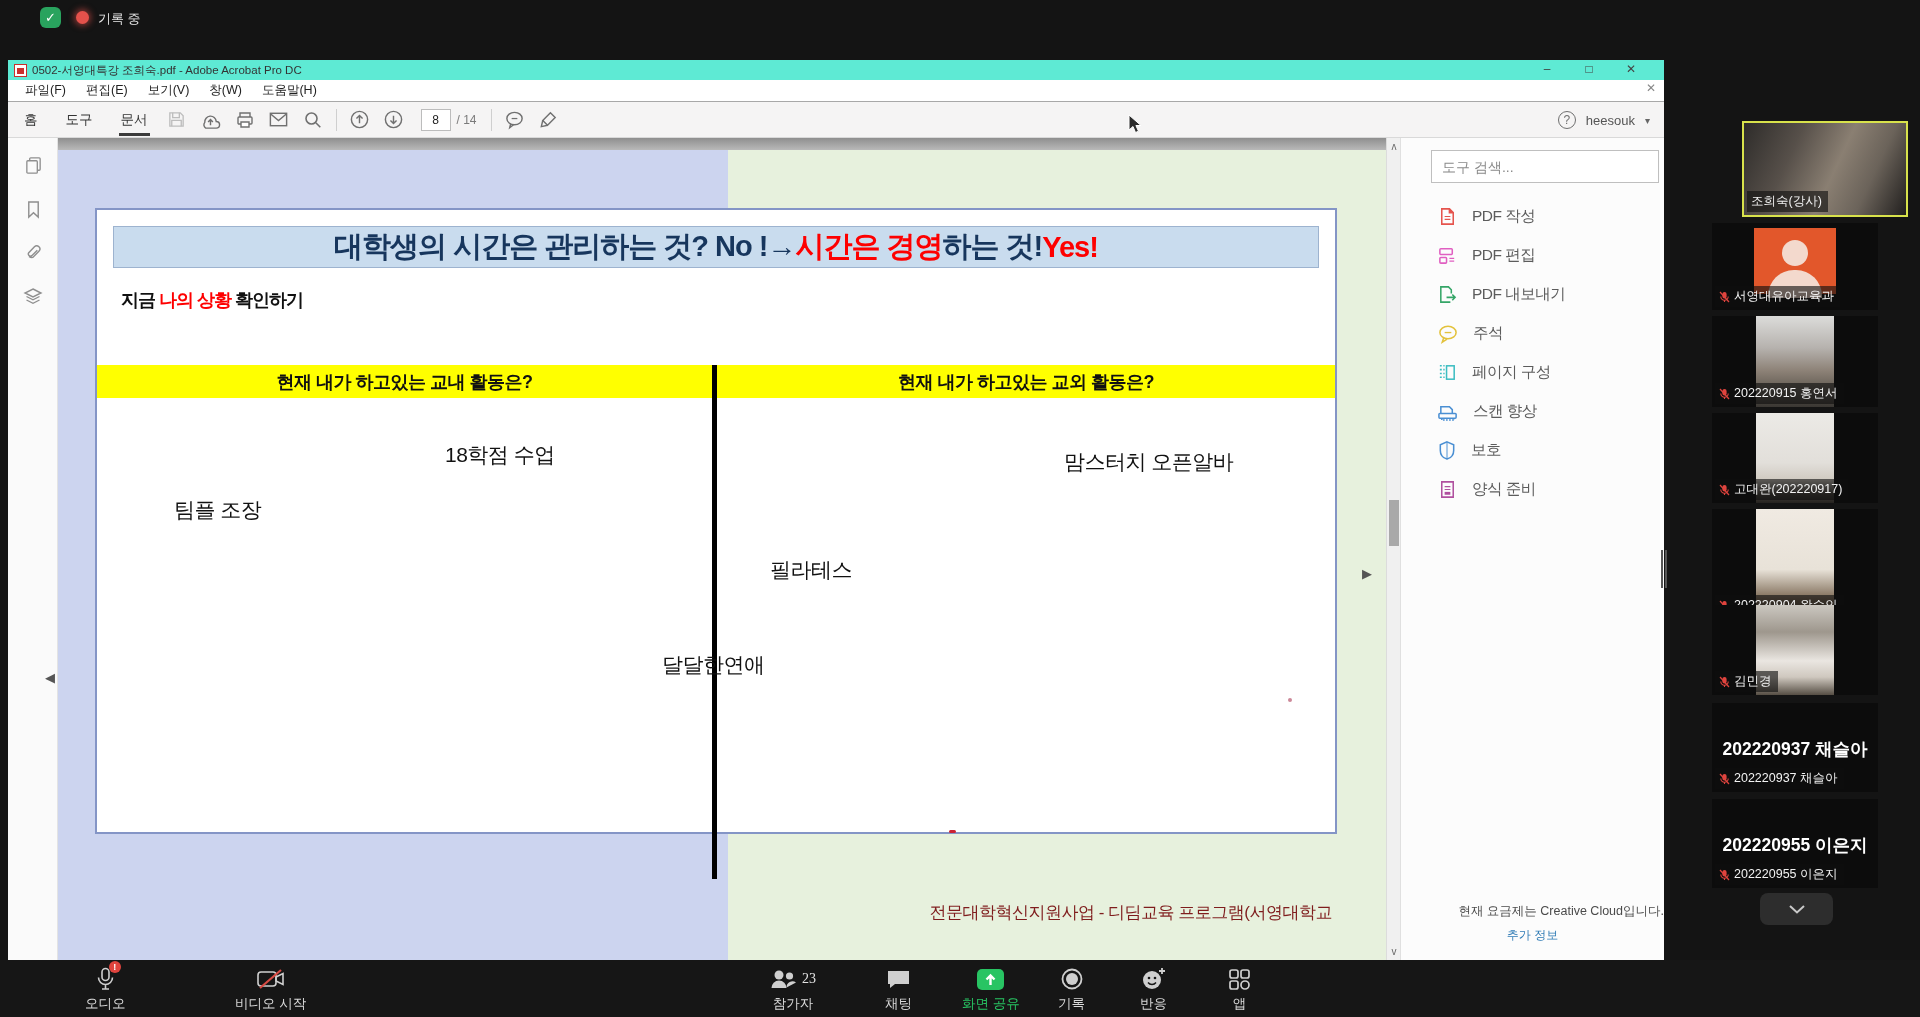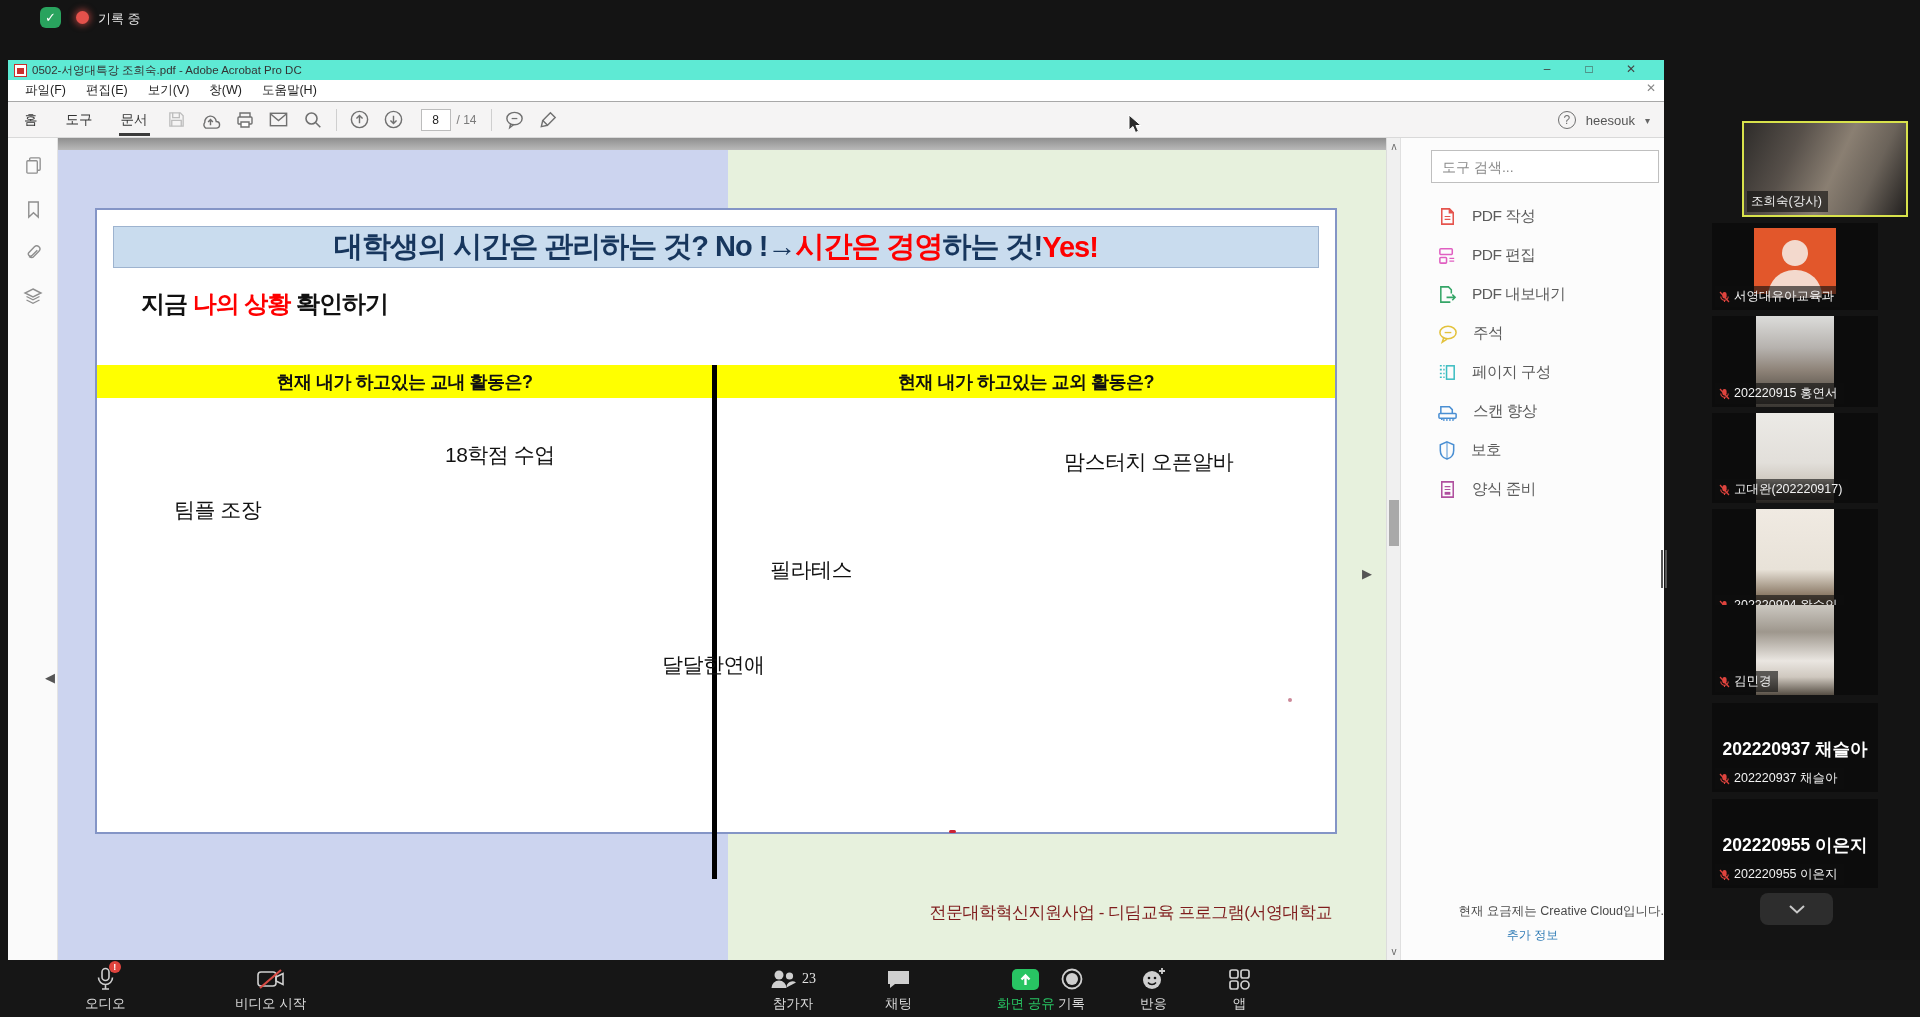--- a/index.html
+++ b/index.html
@@ -42,21 +42,21 @@
 
   .docarea { position:absolute; left:50px; top:0; width:1342px; height:822px; background:#a8a8a8; overflow:hidden; }
   .graytop { position:absolute; left:0; top:0; width:100%; height:12px; background:linear-gradient(#8f8f8f,#b9b9b9); }
   .pdfpage { position:absolute; left:0; top:12px; width:1328px; height:810px; }
   .half-l { position:absolute; left:0; top:0; width:670px; height:100%; background:#ccd4ef; }
   .half-r { position:absolute; left:670px; top:0; right:0; height:100%; background:#e7f1dd; }
 
   .slidebox { position:absolute; left:37px; top:58px; width:1242px; height:626px; background:#fff; border:2px solid #8495c6; }
   .slide-titlebar { position:absolute; left:16px; top:16px; width:1206px; height:42px; background:#c9dcee; border:1px solid #9db3cf; display:flex; align-items:center; justify-content:center; font-size:29px; font-weight:bold; letter-spacing:-1px; }
   .c-navy { color:#17365d; } .c-red { color:#fe0000; } .c-black { color:#111; }
-  .slide-subtitle { position:absolute; left:24px; top:78px; font-size:24px; font-weight:bold; letter-spacing:-1px;margin-left:20px; }
+  .slide-subtitle { position:absolute; left:24px; top:78px; font-size:18px; font-weight:bold; letter-spacing:-1px; }
   .yellowbar { position:absolute; left:0; top:155px; width:100%; height:33px; background:#ffff00; }
   .ycell { position:absolute; top:0; height:33px; display:flex; align-items:center; justify-content:center; font-size:18px; font-weight:bold; color:#111; letter-spacing:-0.5px; }
   .vdivider { position:absolute; left:615px; top:155px; width:5px; height:514px; background:#000; }
   .slide-item { position:absolute; font-size:21px; color:#111; letter-spacing:-0.5px; white-space:nowrap; }
   .speck1 { position:absolute; left:852px; top:620px; width:7px; height:3px; background:#c23; border-radius:2px; }
   .speck2 { position:absolute; left:1191px; top:488px; width:4px; height:4px; background:#c89; border-radius:2px; }
   .slide-footer { position:absolute; right:54px; top:751px; font-size:17px; color:#7f1d1d; letter-spacing:-0.5px; }
 
   .vscroll { position:absolute; right:0; top:0; width:14px; height:822px; background:#f0f0f0; border-left:1px solid #dcdcdc; }
   .vs-thumb { position:absolute; left:2px; top:362px; width:10px; height:46px; background:#a9a9a9; }
@@ -499,21 +499,21 @@
 
     <div class="zbtn" style="left:885px;">
       <span class="ic">
           <svg width="25" height="22" viewBox="0 0 25 22">
             <path d="M2 3h21v13H9l-5 4v-4H2z" fill="#cfcfcf"></path>
           </svg>
         </span>
       <span>채팅</span>
     </div>
 
-    <div class="zbtn green" style="left:962px;margin-left:35px;">
+    <div class="zbtn green" style="left:962px;">
       <span class="ic">
           <svg width="31" height="23" viewBox="0 0 31 23">
             <rect x="2" y="1" width="27" height="21" rx="5" fill="#28c463"></rect>
             <path d="M15.5 17V8M11.5 11.5 15.5 7.5l4 4" stroke="#fff" stroke-width="2.4" fill="none"></path>
           </svg>
         </span>
       <span>화면 공유</span>
     </div>
 
     <div class="zbtn" style="left:1058px;">

